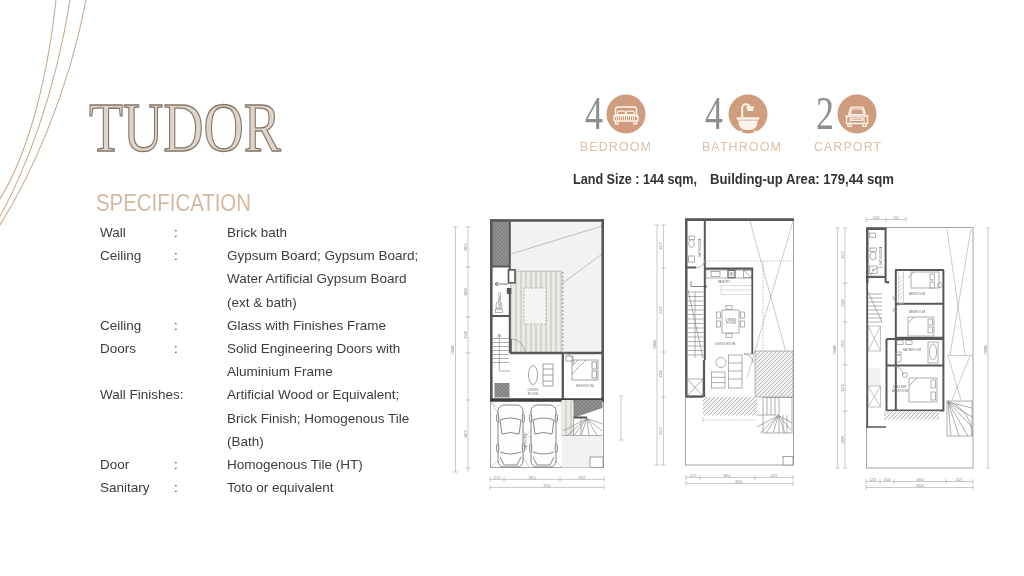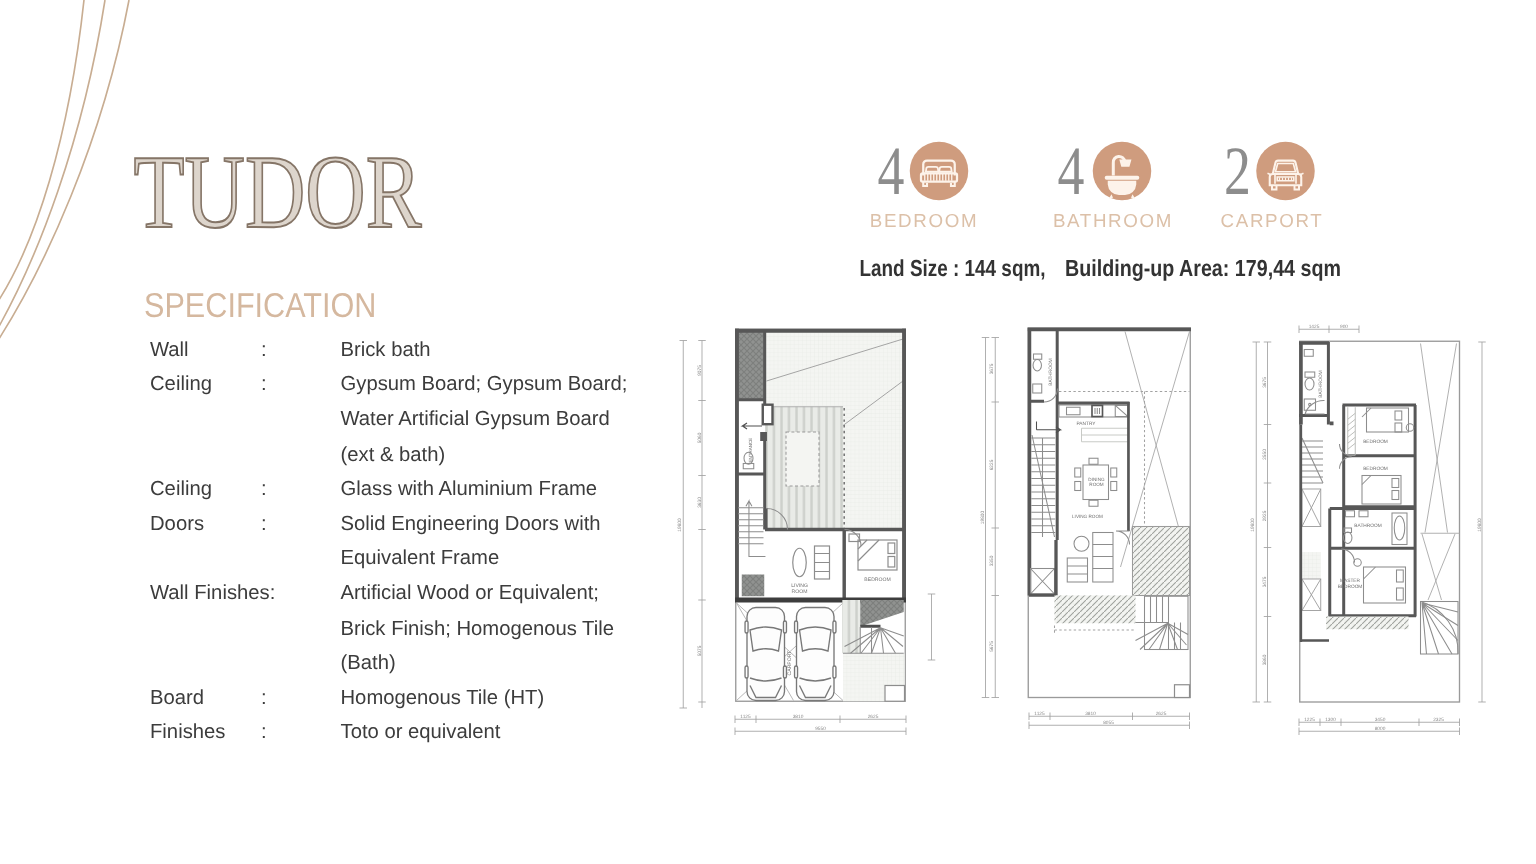--- a/index.html
+++ b/index.html
@@ -37,47 +37,47 @@
     </div>
   <div class="abs" style="top:46.4px">
       <span class="abs" style="left:127px;white-space:nowrap">Water Artificial Gypsum Board</span>
     </div>
   <div class="abs" style="top:69.6px">
       <span class="abs" style="left:127px;white-space:nowrap">(ext &amp; bath)</span>
     </div>
   <div class="abs" style="top:92.8px">
       <span class="abs" style="left:0px;white-space:nowrap">Ceiling</span>
       <span class="abs" style="left:74px">:</span>
-      <span class="abs" style="left:127px;white-space:nowrap">Glass with Aluminium Frame</span>
+      <span class="abs" style="left:127px;white-space:nowrap">Glass with Finishes Frame</span>
     </div>
   <div class="abs" style="top:116px">
       <span class="abs" style="left:0px;white-space:nowrap">Doors</span>
       <span class="abs" style="left:74px">:</span>
       <span class="abs" style="left:127px;white-space:nowrap">Solid Engineering Doors with</span>
     </div>
   <div class="abs" style="top:139.2px">
-      <span class="abs" style="left:127px;white-space:nowrap">Equivalent Frame</span>
+      <span class="abs" style="left:127px;white-space:nowrap">Aluminium Frame</span>
     </div>
   <div class="abs" style="top:162.4px">
       <span class="abs" style="left:0px;white-space:nowrap">Wall Finishes:</span>
       <span class="abs" style="left:127px;white-space:nowrap">Artificial Wood or Equivalent;</span>
     </div>
   <div class="abs" style="top:185.6px">
       <span class="abs" style="left:127px;white-space:nowrap">Brick Finish; Homogenous Tile</span>
     </div>
   <div class="abs" style="top:208.8px">
       <span class="abs" style="left:127px;white-space:nowrap">(Bath)</span>
     </div>
   <div class="abs" style="top:232px">
-      <span class="abs" style="left:0px;white-space:nowrap">Board</span>
+      <span class="abs" style="left:0px;white-space:nowrap">Door</span>
       <span class="abs" style="left:74px">:</span>
       <span class="abs" style="left:127px;white-space:nowrap">Homogenous Tile (HT)</span>
     </div>
   <div class="abs" style="top:255.2px">
-      <span class="abs" style="left:0px;white-space:nowrap">Finishes</span>
+      <span class="abs" style="left:0px;white-space:nowrap">Sanitary</span>
       <span class="abs" style="left:74px">:</span>
       <span class="abs" style="left:127px;white-space:nowrap">Toto or equivalent</span>
     </div>
 </div>
 
 <div class="abs" style="left:585px;top:87px;font-family:'Liberation Serif',serif;font-size:46px;color:#8d8d8d;transform:scaleX(0.78);transform-origin:left top;">4</div>
 
 <svg class="abs" style="left:606px;top:94px" width="40" height="40" viewBox="0 0 40 40">
   <circle cx="20" cy="20" r="19.5" fill="#cf9c7e"></circle>
   <g stroke="#fdf3ea" fill="none">

